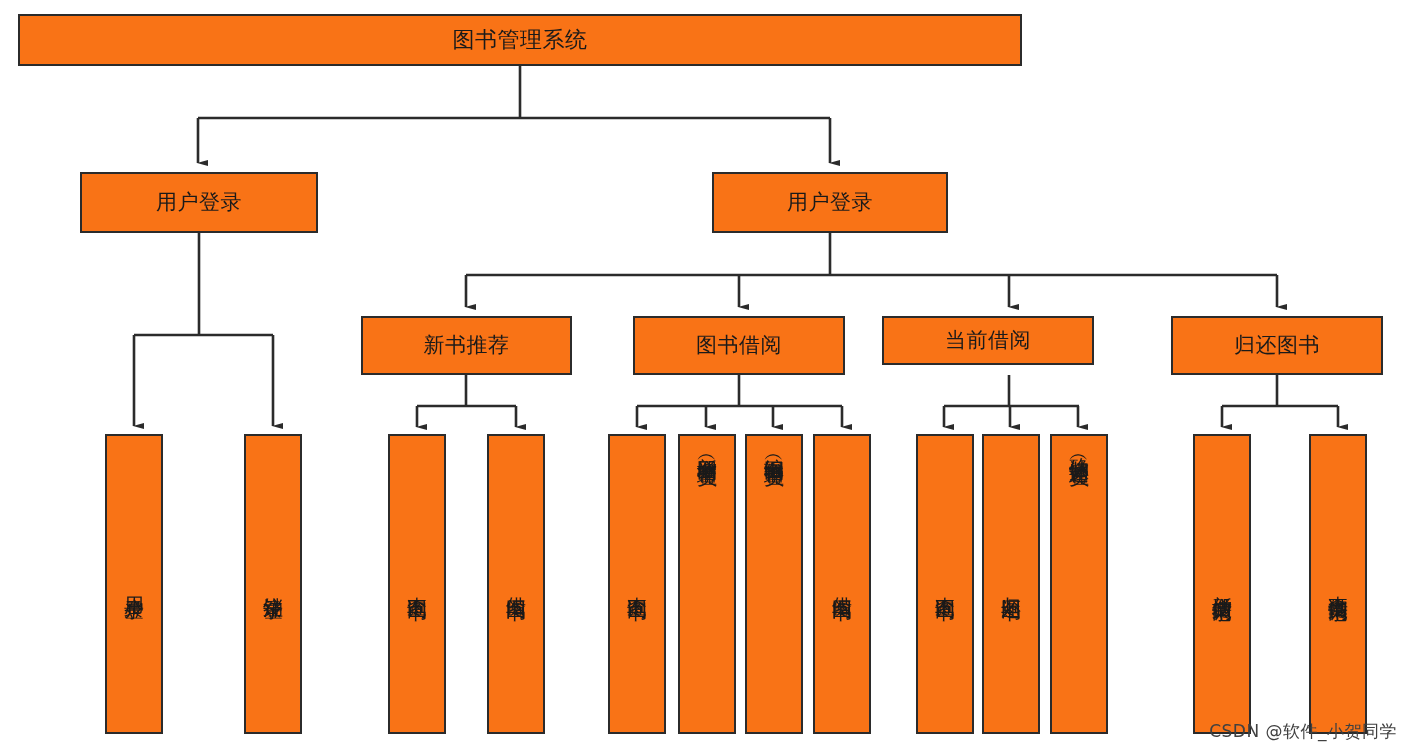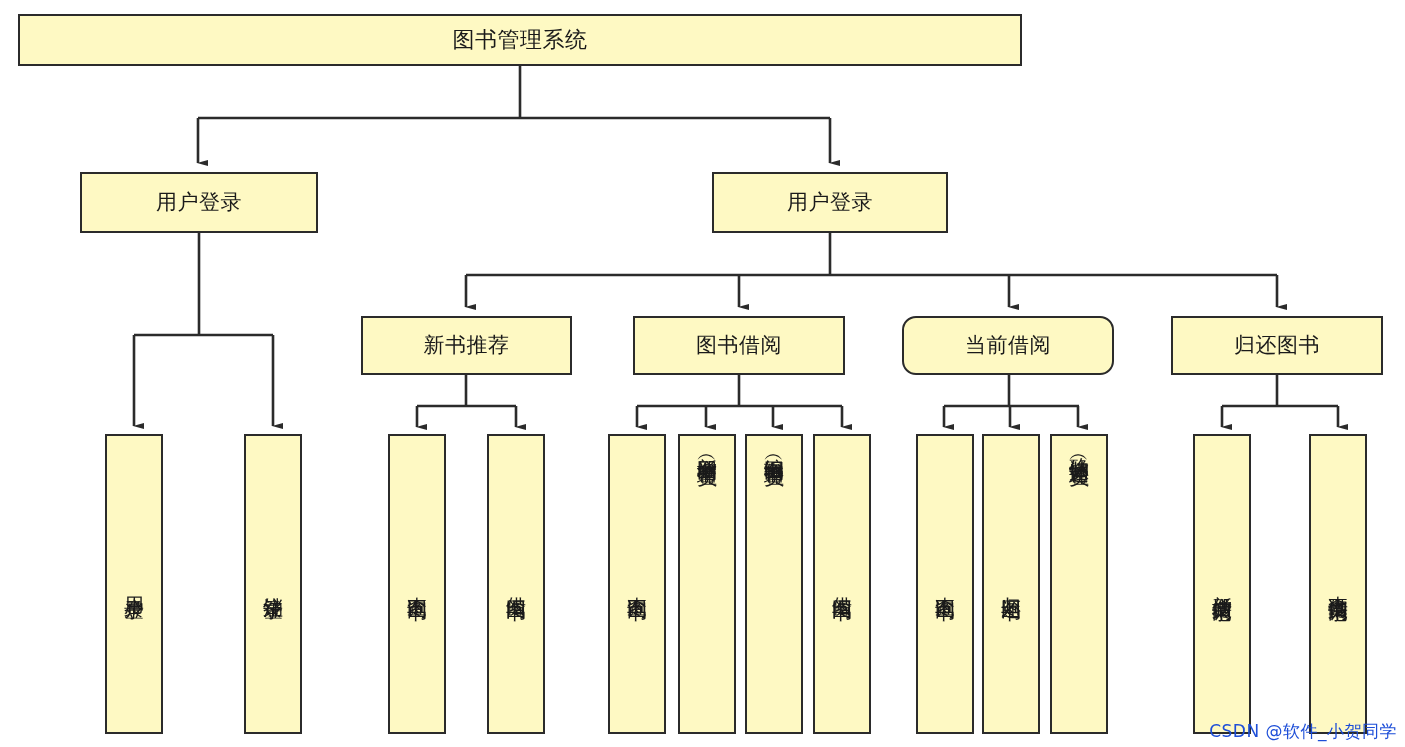--- a/index.html
+++ b/index.html
@@ -23,21 +23,21 @@
     position: absolute;
     left: 0;
     top: 0;
     width: 1405px;
     height: 747px;
   }
   .node {
     position: absolute;
     box-sizing: border-box;
     border: 2.5px solid #2b2b2b;
-    background: #fef9c3;
+    background: #f97316;
     display: flex;
     align-items: center;
     justify-content: center;
     color: #1a1a1a;
   }
   .node-label {
     display: block;
     text-align: center;
     line-height: 1.12;
     white-space: nowrap;
@@ -64,21 +64,21 @@
   }
   .node.vertical.centered {
     align-items: center;
     padding-top: 0;
   }
   #watermark {
     position: absolute;
     right: 8px;
     bottom: 4px;
     font-size: 17px;
-    color: #1d4ed8;
+    color: #404040;
     letter-spacing: 0.5px;
     white-space: nowrap;
     pointer-events: none;
   }
 </style>
 </head>
 <body>
 
 <div id="diagram-root">
 
@@ -148,21 +148,21 @@
   </div>
 
   <div class="node horizontal" style="left:361px; top:316px; width:211px; height:59px;">
     <span class="node-label">新书推荐</span>
   </div>
 
   <div class="node horizontal" style="left:633px; top:316px; width:212px; height:59px;">
     <span class="node-label">图书借阅</span>
   </div>
 
-  <div class="node horizontal" style="left:902px; top:316px; width:212px; height:59px;border-radius:14px;">
+  <div class="node horizontal" style="left:882px; top:316px; width:212px; height:49px;">
     <span class="node-label">当前借阅</span>
   </div>
 
   <div class="node horizontal" style="left:1171px; top:316px; width:212px; height:59px;">
     <span class="node-label">归还图书</span>
   </div>
 
   <div class="node vertical centered" style="left:105px; top:434px; width:58px; height:300px;">
     <span class="node-label">用户登录</span>
   </div>

